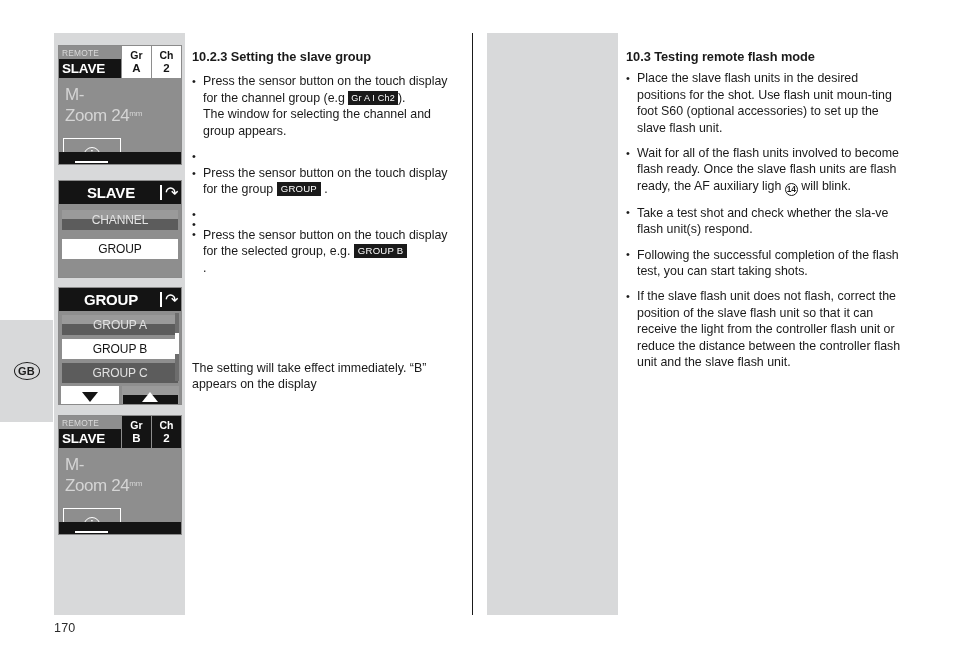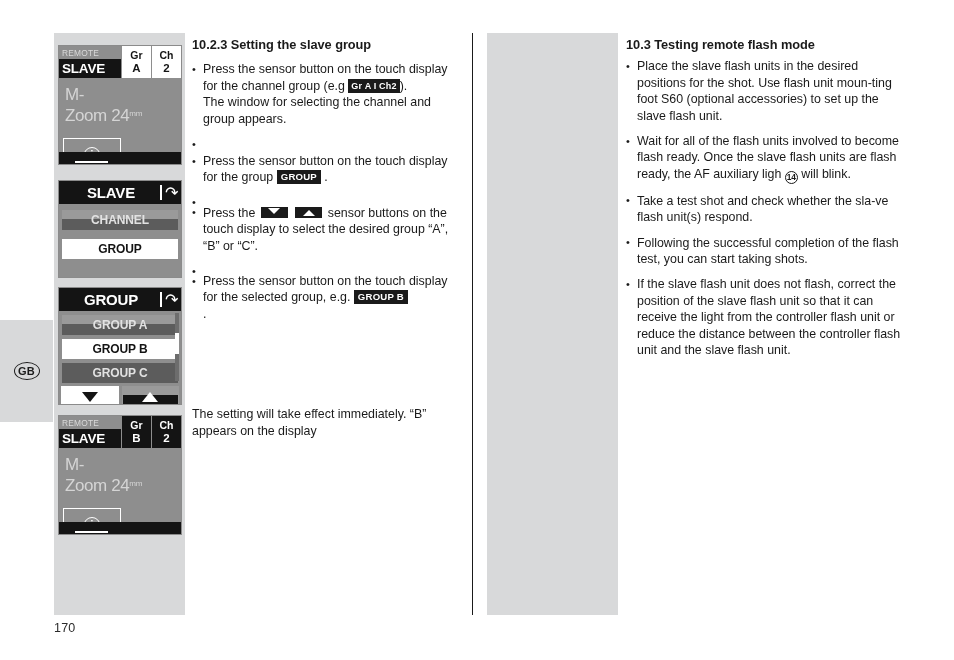--- a/index.html
+++ b/index.html
@@ -86,21 +86,21 @@
     font-size: 12.4px;
     line-height: 16.4px;
     color: #1a1a1a;
   }
   .text-col.mid   { left: 192px; width: 272px; }
   .text-col.right { left: 626px; width: 276px; }
 
   .sec-head {
     font-size: 12.8px;
     font-weight: 700;
-    margin: 4px 0 8px 0;
+    margin: 16px 0 8px 0;
     letter-spacing: -0.05px;
   }
   .text-col.right .sec-head { margin-bottom: 5px; }
 
   ul.bullets {
     list-style: none;
     margin: 0;
     padding: 0;
   }
   ul.bullets > li {
@@ -118,21 +118,21 @@
   .gap-lg { height: 17px; }
   .gap-md { height: 10px; }
 
   .plain-para { margin: 0; }
 
   
   .chip {
     display: inline-block;
     background: #1a1a1a;
     color: #ffffff;
-    font-weight: 700;
+    font-weight: 400;
     font-size: 9.6px;
     line-height: 11px;
     padding: 1.5px 4px 1.5px 4px;
     letter-spacing: 0.2px;
     vertical-align: 1px;
     white-space: nowrap;
   }
   .chip.sm { font-size: 9px; padding: 1.5px 3px; }
 
   
@@ -352,21 +352,21 @@
     font-weight: 400;
     transform: scaleX(-1);
   }
 
   .lcd .menu-row {
     height: 20px;
     display: flex;
     align-items: center;
     justify-content: center;
     font-size: 12px;
-    font-weight: 700;
+    font-weight: 400;
     letter-spacing: -0.1px;
     box-sizing: border-box;
   }
   .lcd .menu-row.dim {
     background: #5c5c5c;
     color: #e2e2e2;
     margin: 0 3px;
   }
   .lcd .menu-row.dim.shade {
     background: linear-gradient(to bottom, #9a9a9a 0%, #9a9a9a 45%, #5c5c5c 45%, #5c5c5c 100%);
@@ -562,26 +562,20 @@
           <div class="gap-lg"></div>
         </li>
       <li>
         <span>Press the sensor button on the touch display for the group</span>
         <span class="chip">GROUP</span>
         <span>.</span>
       </li>
       <li style="list-style:none;padding:0;margin:0;">
           <div class="gap-md"></div>
         </li>
-      <li>
-        <span>Press the</span>
-        <span class="tri-chip down"></span>
-        <span class="tri-chip up"></span>
-        <span>sensor buttons on the touch display to select the desired group “A”, “B” or “C”.</span>
-      </li>
       <li style="list-style:none;padding:0;margin:0;">
           <div class="gap-md"></div>
         </li>
       <li>
         <span>Press the sensor button on the touch display for the selected group, e.g.</span>
         <span class="chip">GROUP B</span><br>
         <span>.</span>
       </li>
     </ul>
     <div style="height:75px;"></div>

